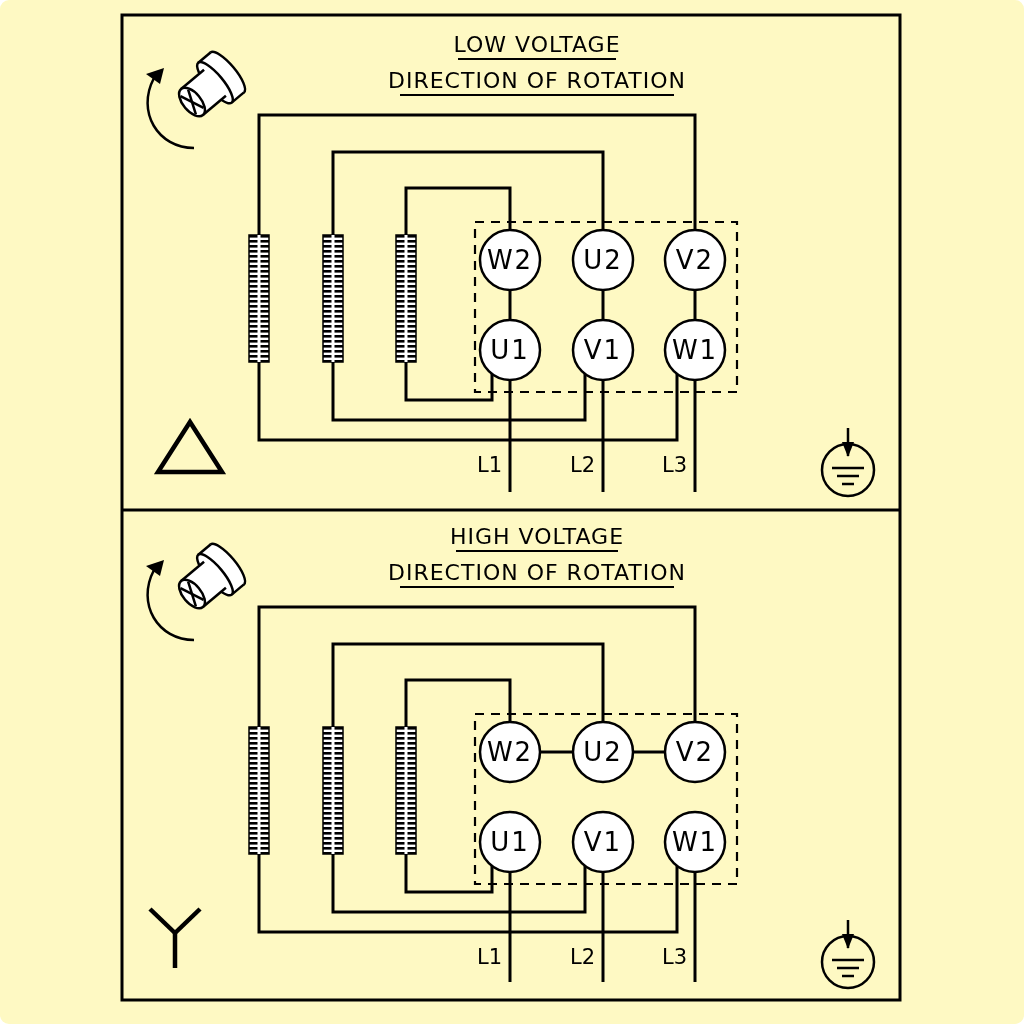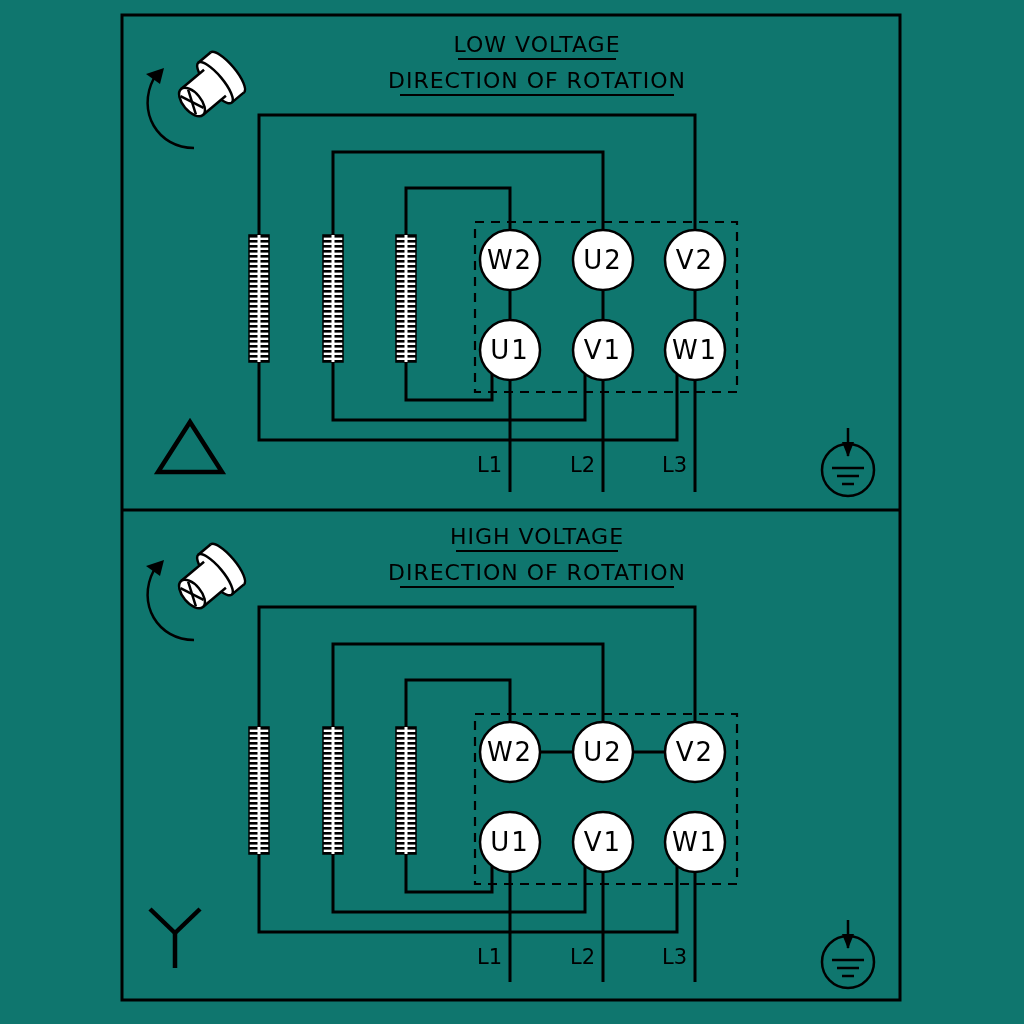--- a/index.html
+++ b/index.html
@@ -1,16 +1,16 @@
 <!DOCTYPE html>
 <html><head>
 <meta charset="utf-8">
 <style>
   html,body { margin:0; padding:0; background:#ffffff; }
-  .page { width:1024px; height:1024px; position:relative; background:#0f766e; }
+  .page { width:1024px; height:1024px; position:relative; background:#fef9c3;border-radius:9px; }
   svg { display:block; }
   .w   { stroke:#000; stroke-width:3; fill:none; }
   .circ{ fill:#fff; stroke:#000; stroke-width:2.5; }
   .dash{ fill:none; stroke:#000; stroke-width:2.2; stroke-dasharray:9 7; }
   .border{ fill:none; stroke:#000; stroke-width:3; }
   .u   { stroke:#000; stroke-width:2; }
   .sym { fill:none; stroke:#000; stroke-width:4.5; stroke-linejoin:miter; }
   text { font-family:"DejaVu Sans","Liberation Sans",sans-serif; fill:#000; }
   .title  { font-size:22px; letter-spacing:1px; text-anchor:middle; }
   .tlabel { font-size:26px; letter-spacing:2px; text-anchor:middle; }

